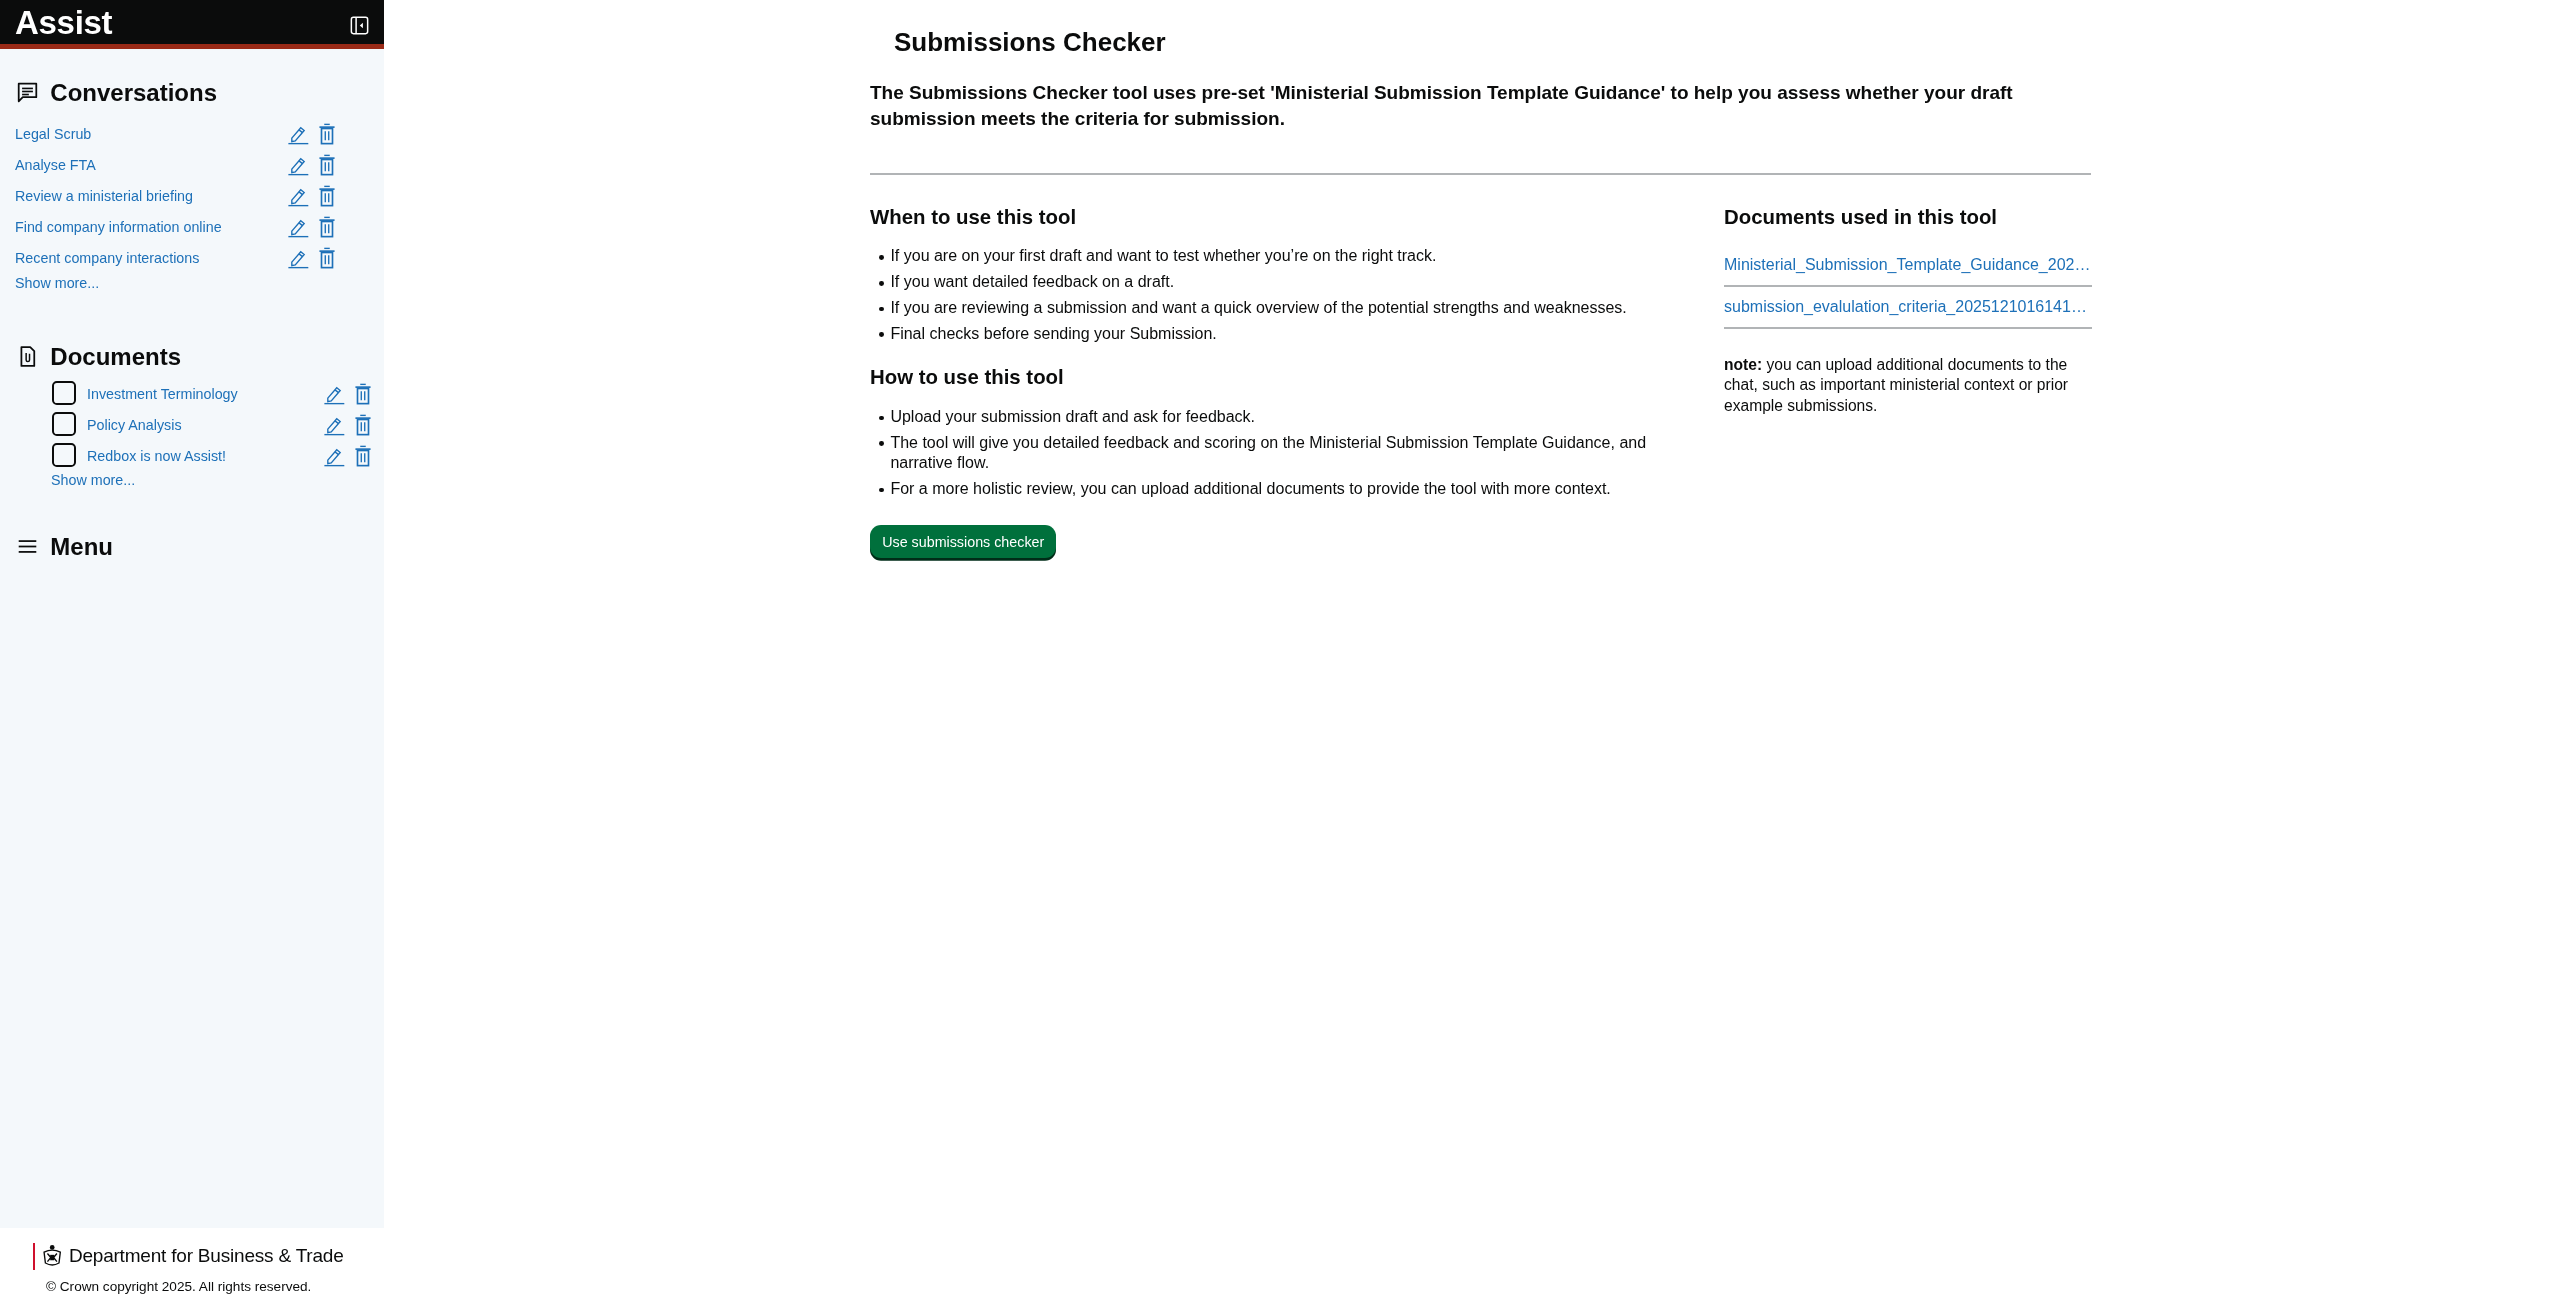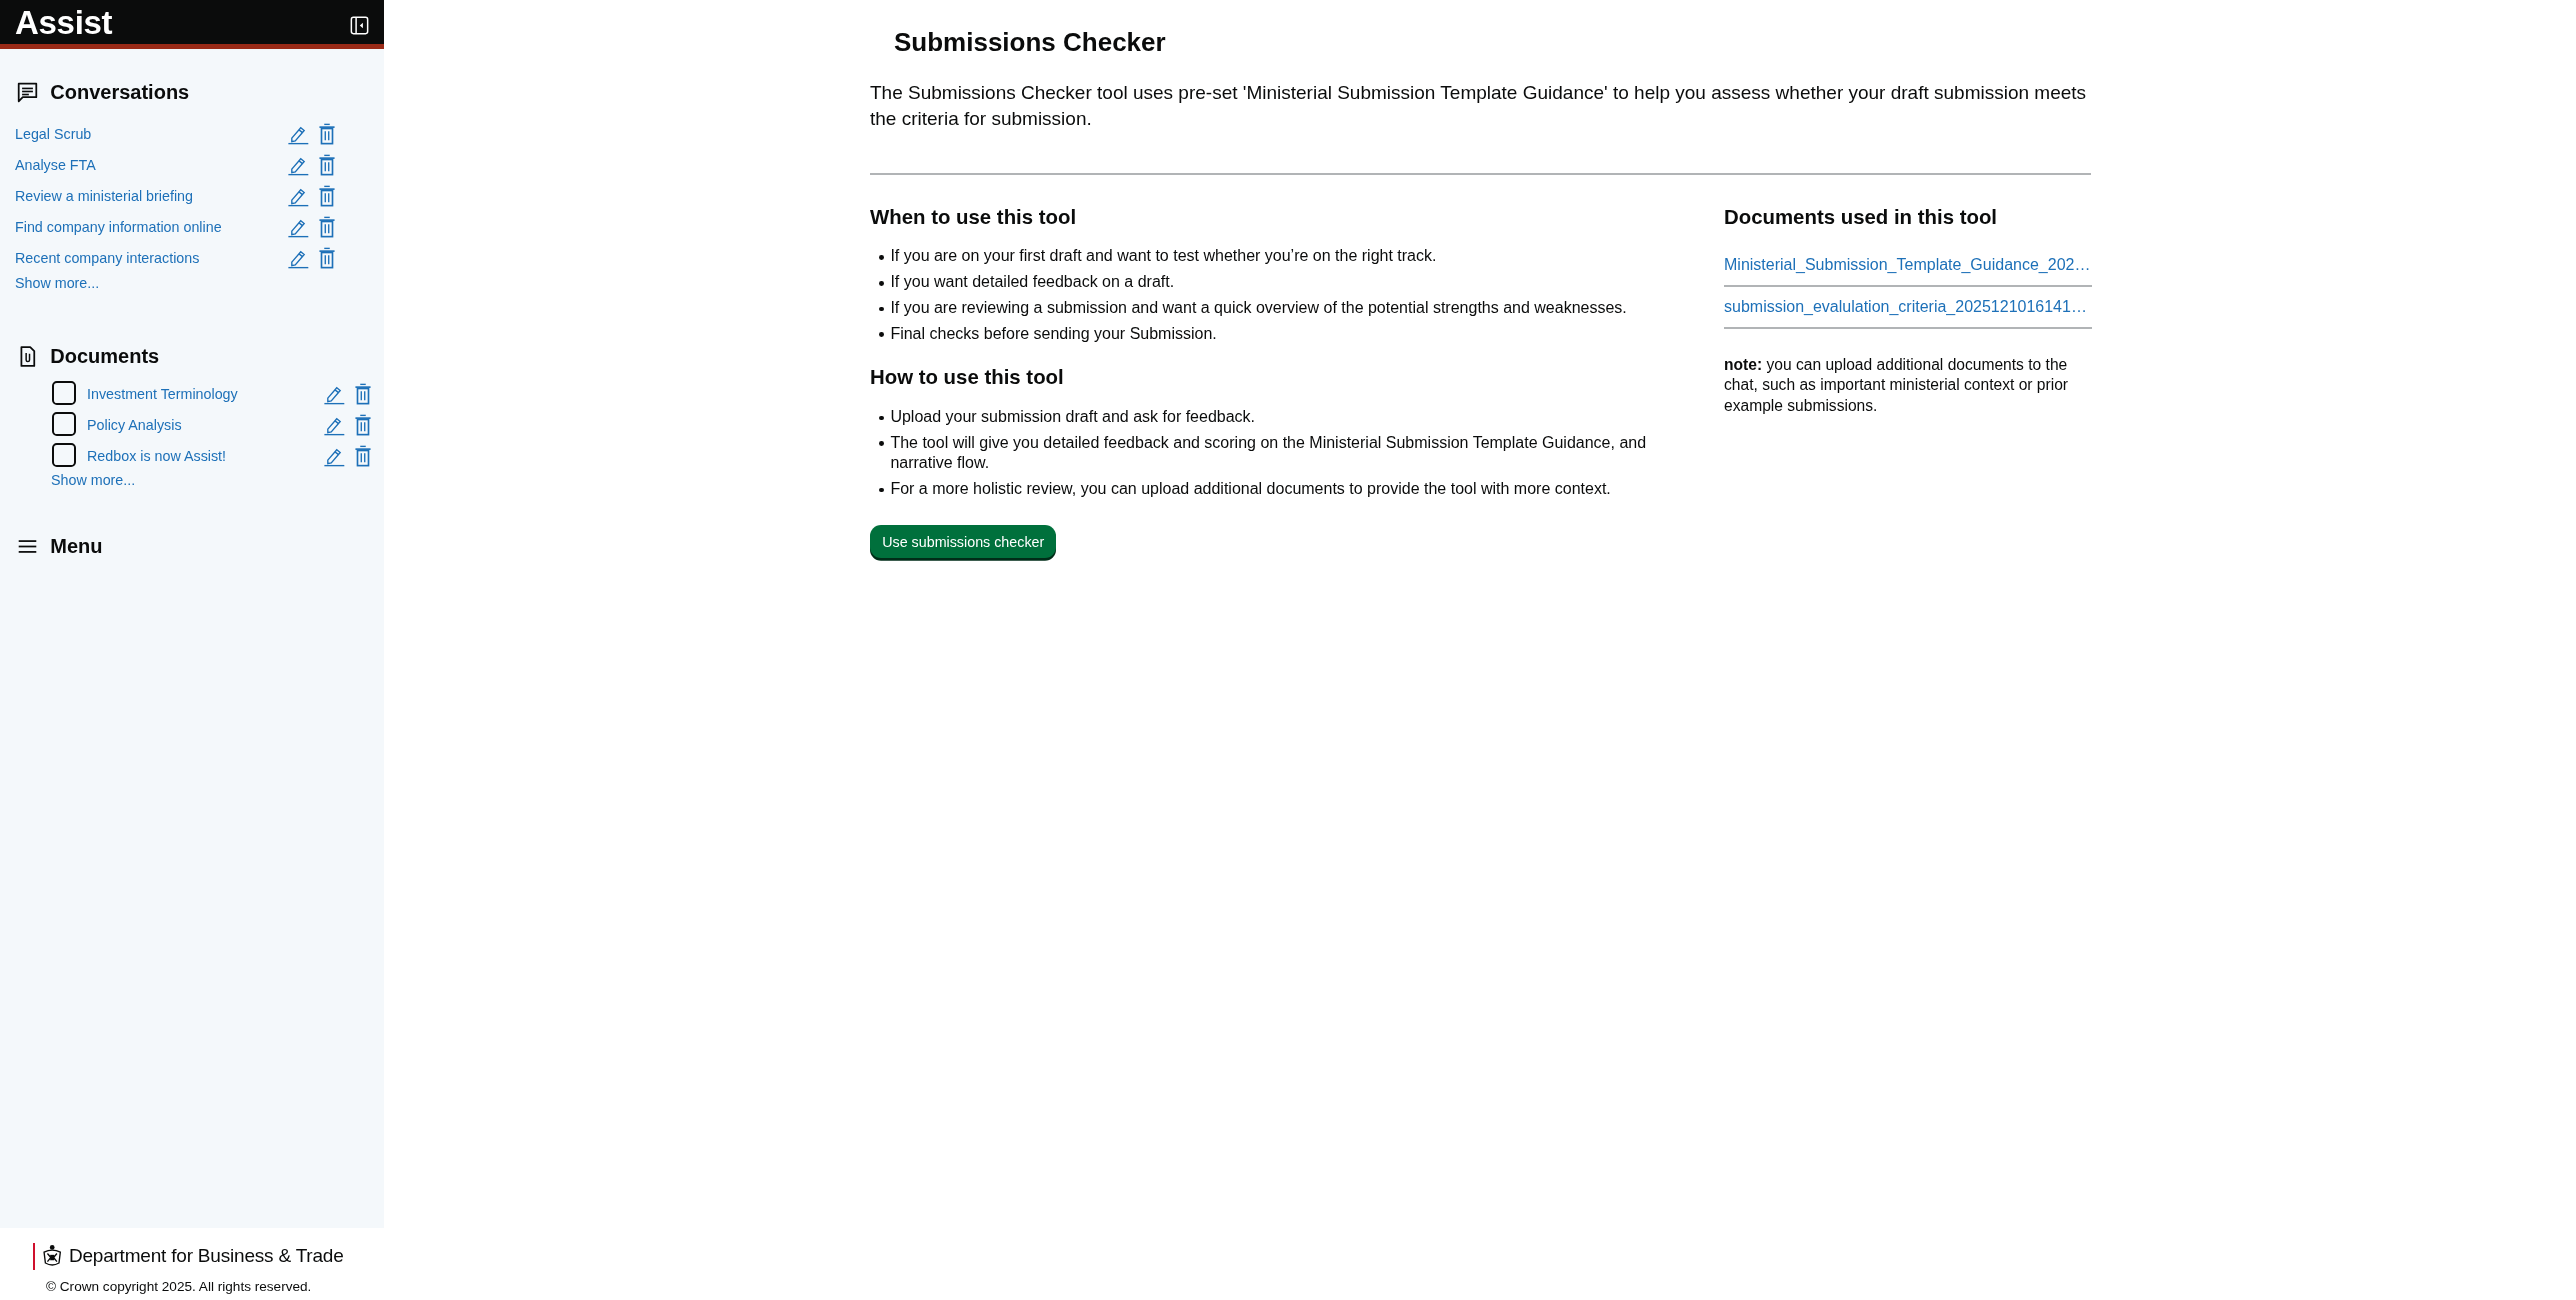--- a/index.html
+++ b/index.html
@@ -19,21 +19,21 @@
     position: absolute; left: 15px; top: 4.1px; color: #ffffff;
     font-weight: 700; font-size: 33px; line-height: 38px; letter-spacing: -0.3px;
   }
   .sb-collapse {
     position: absolute; left: 350px; top: 15.6px; width: 19px; height: 19px;
     cursor: pointer;
   }
   .sb-section { position: absolute; left: 0; width: 384px; }
   .sb-section-head { display: flex; align-items: center; height: 27px; }
   .sb-section-head .head-icon { width: 23px; height: 23px; margin-left: 16.3px; }
-  .sb-section-title { margin-left: 11px; font-weight: 700; font-size: 20px; color: #0b0c0c; }
+  .sb-section-title { margin-left: 11px; font-weight: 700; font-size: 24px; color: #0b0c0c; }
   .sb-row { position: relative; height: 31px; display: flex; align-items: center; }
   .sb-link {
     color: #1d70b8; font-size: 14.3px; text-decoration: none; cursor: pointer;
     position: absolute; left: 15px; white-space: nowrap;
   }
   .sb-doc-link { left: 51px; }
   .sb-actions { position: absolute; left: 287px; top: 4.8px; display: flex; gap: 6.8px; }
   .sb-actions .act { width: 22px; height: 22px; cursor: pointer; }
   .sb-check {
     position: absolute; left: 15.6px; top: 3.4px; width: 24px; height: 24px;
@@ -52,21 +52,21 @@
   .copyright {
     position: absolute; left: 46px; top: 37px; font-size: 13.6px; color: #0b0c0c; white-space: nowrap;
   }
 
   
   .main { position: absolute; left: 870px; top: 0; width: 1221px; }
   .page-title {
     position: absolute; top: 27px; left: 0; font-size: 26px; font-weight: 700; line-height: 30px; margin-left: 24px;
   }
   .lede {
-    position: absolute; top: 80px; left: 0; width: 1221px; font-size: 19px; line-height: 26px;
+    position: absolute; top: 80px; left: 0; width: 1221px; font-size: 19px; line-height: 26px; font-weight: bold;
   }
   .divider {
     position: absolute; top: 173px; left: 0; width: 1221px; height: 2px; background: #b1b4b6;
   }
   .col-left { position: absolute; top: 204px; left: 0; width: 814px; }
   .col-right { position: absolute; top: 204px; left: 854px; width: 368px; }
   .h2 { font-size: 20.4px; font-weight: 700; line-height: 26px; }
   ul.bullets { list-style: none; margin-top: 16.3px; }
   ul.bullets li {
     position: relative; padding-left: 20.4px; font-size: 16px; line-height: 20.4px; margin-bottom: 5.4px;

